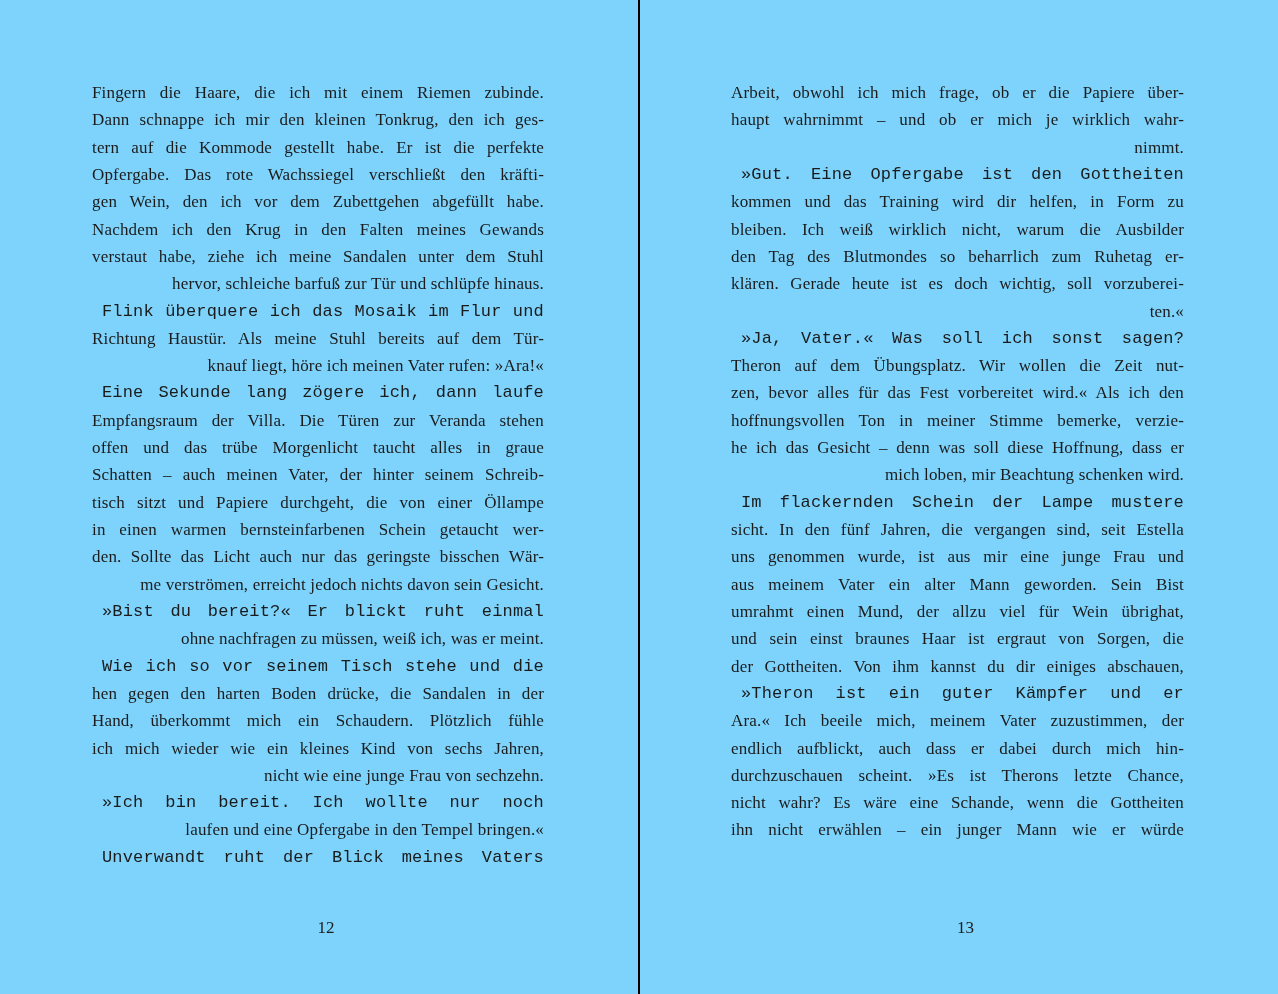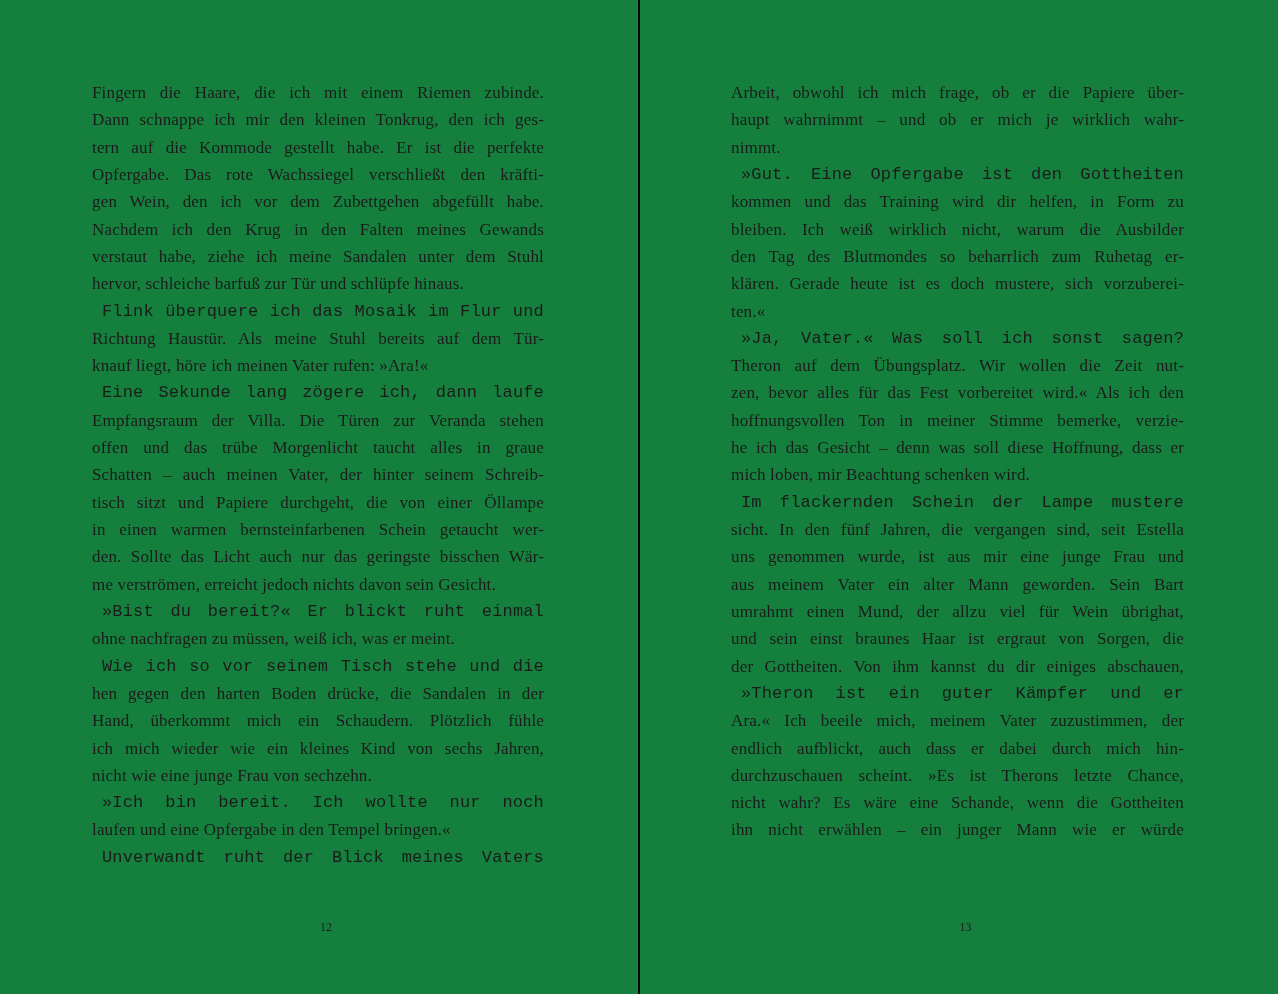--- a/index.html
+++ b/index.html
@@ -4,21 +4,21 @@
 <style>
   html, body {
     margin: 0;
     padding: 0;
     background: #ffffff;
   }
   .spread {
     position: relative;
     width: 1278px;
     height: 994px;
-    background: #15803d;
+    background: #7dd3fc;
     font-family: "Liberation Serif", "DejaVu Serif", serif;
     color: #1b1b1b;
     overflow: hidden;
   }
   .gutter {
     position: absolute;
     top: 0;
     left: 638px;
     width: 2px;
     height: 994px;
@@ -38,37 +38,37 @@
     right: 0;
     font-size: 17px;
     line-height: 27.32px;
     letter-spacing: 0.01em;
   }
   .line {
     height: 27.32px;
     overflow: hidden;
     white-space: normal;
     hyphens: none;
-    text-align: left;
+    text-align: right;
   }
   .line.just {
     text-align: justify;
     text-align-last: justify;
   }
   .line.ind {
     text-indent: 10px;
     font-family: Liberation Mono, monospace;
   }
   .folio {
     position: absolute;
     top: 914px;
     left: 16px;
     right: 0;
     height: 27px;
-    font-size: 12px;
+    font-size: 17px;
     line-height: 27px;
     text-align: center;
   }
 </style>
 </head>
 <body>
 
 <div class="spread">
   <div class="gutter"></div>
 
@@ -109,32 +109,32 @@
 
   <section class="page right">
     <div class="textblock">
         <div class="line just">Arbeit, obwohl ich mich frage, ob er die Papiere über-</div>
         <div class="line just">haupt wahrnimmt – und ob er mich je wirklich wahr-</div>
         <div class="line">nimmt.</div>
         <div class="line just ind">»Gut. Eine Opfergabe ist den Gottheiten immer will-</div>
         <div class="line just">kommen und das Training wird dir helfen, in Form zu</div>
         <div class="line just">bleiben. Ich weiß wirklich nicht, warum die Ausbilder</div>
         <div class="line just">den Tag des Blutmondes so beharrlich zum Ruhetag er-</div>
-        <div class="line just">klären. Gerade heute ist es doch mustere, sich vorzuberei-</div>
+        <div class="line just">klären. Gerade heute ist es doch wichtig, soll vorzuberei-</div>
         <div class="line">ten.«</div>
         <div class="line just ind">»Ja, Vater.« Was soll ich sonst sagen? »Ich treffe mich mit</div>
         <div class="line just">Theron auf dem Übungsplatz. Wir wollen die Zeit nut-</div>
         <div class="line just">zen, bevor alles für das Fest vorbereitet wird.« Als ich den</div>
         <div class="line just">hoffnungsvollen Ton in meiner Stimme bemerke, verzie-</div>
         <div class="line just">he ich das Gesicht – denn was soll diese Hoffnung, dass er</div>
         <div class="line">mich loben, mir Beachtung schenken wird.</div>
         <div class="line just ind">Im flackernden Schein der Lampe mustere ich sein Ge-</div>
         <div class="line just">sicht. In den fünf Jahren, die vergangen sind, seit Estella</div>
         <div class="line just">uns genommen wurde, ist aus mir eine junge Frau und</div>
-        <div class="line just">aus meinem Vater ein alter Mann geworden. Sein Bart</div>
+        <div class="line just">aus meinem Vater ein alter Mann geworden. Sein Bist</div>
         <div class="line just">umrahmt einen Mund, der allzu viel für Wein übrighat,</div>
         <div class="line just">und sein einst braunes Haar ist ergraut von Sorgen, die</div>
         <div class="line just">der Gottheiten. Von ihm kannst du dir einiges abschauen,</div>
         <div class="line just ind">»Theron ist ein guter Kämpfer und er genießt die Gunst</div>
         <div class="line just">Ara.« Ich beeile mich, meinem Vater zuzustimmen, der</div>
         <div class="line just">endlich aufblickt, auch dass er dabei durch mich hin-</div>
         <div class="line just">durchzuschauen scheint. »Es ist Therons letzte Chance,</div>
         <div class="line just">nicht wahr? Es wäre eine Schande, wenn die Gottheiten</div>
         <div class="line just">ihn nicht erwählen – ein junger Mann wie er würde</div>
       </div>

